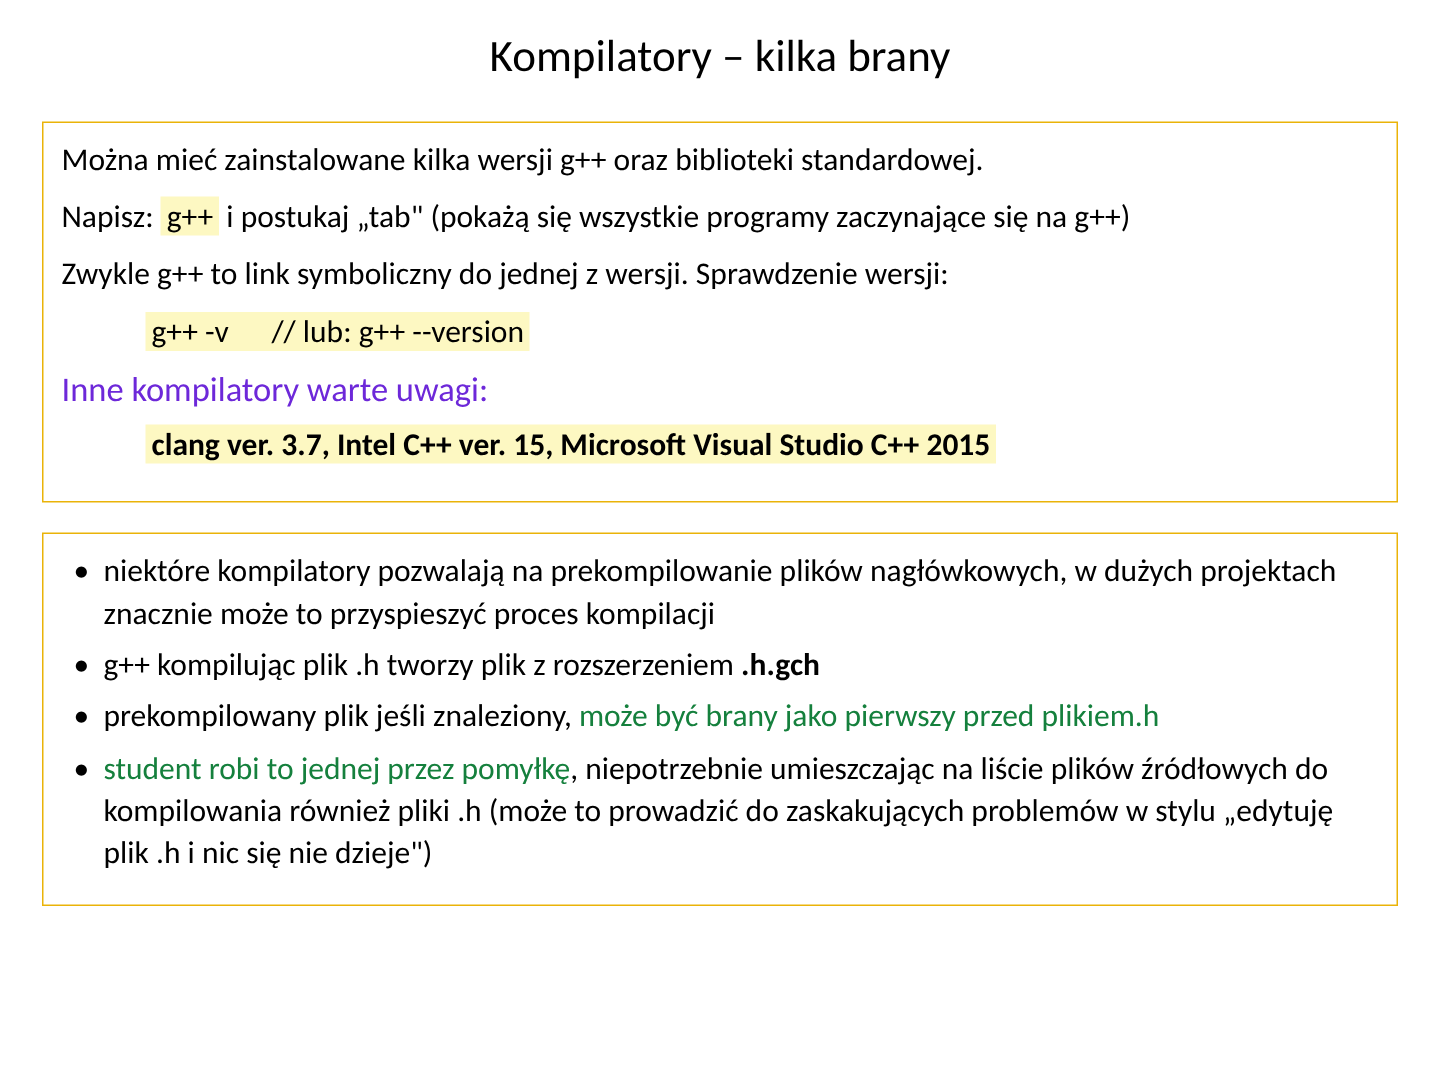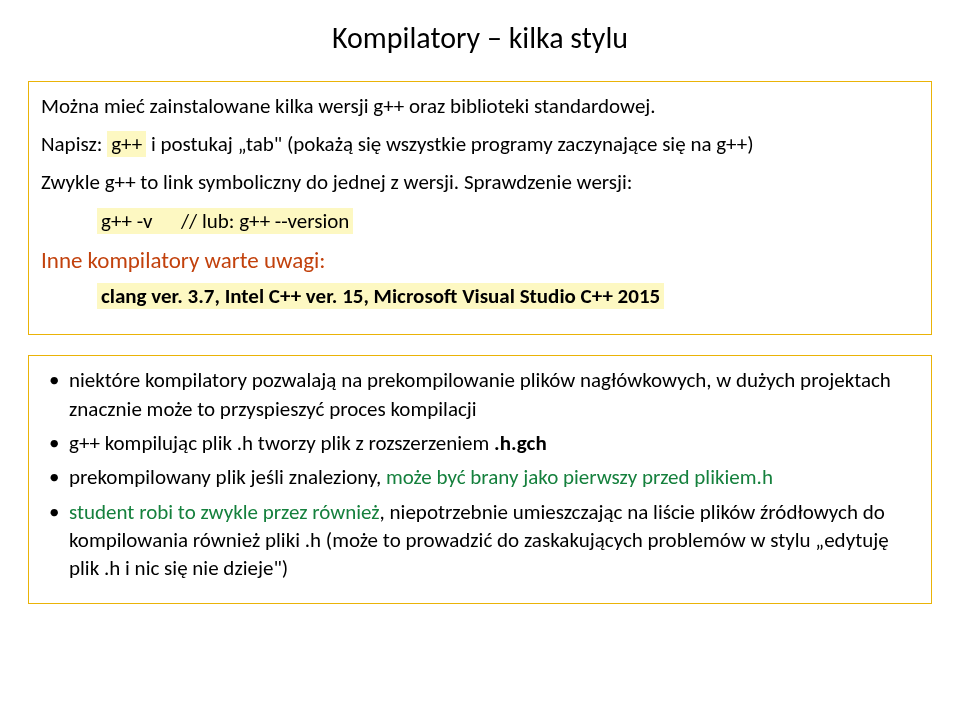--- a/index.html
+++ b/index.html
@@ -25,21 +25,21 @@
     margin-bottom: 20px;
   }
   .para {
     margin-bottom: 10px;
   }
   .hl {
     background: #fdf8c2;
     padding: 0 4px;
   }
   .sub-heading {
-    color: #c2410c;
+    color: #6d28d9;
     font-size: 23px;
     margin: 8px 0 6px 0;
   }
   .indent {
     margin-left: 56px;
   }
   .bold { font-weight: bold; }
   .bullet-list {
     list-style: none;
     padding-left: 0;
@@ -54,21 +54,21 @@
     position: absolute;
     left: 8px;
     top: 0;
     font-size: 21px;
   }
   .red { color: #15803d; }
 </style>
 </head>
 <body>
 
-<div class="title">Kompilatory – kilka stylu</div>
+<div class="title">Kompilatory – kilka brany</div>
 
 <div class="section-box">
   <p class="para">Można mieć zainstalowane kilka wersji g++ oraz biblioteki standardowej.</p>
   <p class="para">
     <span>Napisz:</span>
     <span class="hl">g++</span><span> i postukaj „tab" (pokażą się wszystkie programy zaczynające się na g++)</span>
   </p>
   <p class="para">Zwykle g++ to link symboliczny do jednej z wersji. Sprawdzenie wersji:</p>
   <p class="para indent">
     <span class="hl" style="white-space: pre;">g++ -v      // lub: g++ --version</span>
@@ -82,16 +82,16 @@
 <div class="section-box">
   <ul class="bullet-list">
     <li>niektóre kompilatory pozwalają na prekompilowanie plików nagłówkowych, w&nbsp;dużych projektach znacznie może to przyspieszyć proces kompilacji</li>
     <li>
       <span>g++ kompilując plik .h tworzy plik z rozszerzeniem </span><span class="bold">.h.gch</span>
     </li>
     <li>
       <span>prekompilowany plik jeśli znaleziony, </span><span class="red">może być brany jako pierwszy przed plikiem.h</span>
     </li>
     <li>
-      <span class="red">student robi to zwykle przez również</span><span>, niepotrzebnie umieszczając na liście plików źródłowych do kompilowania również pliki .h (może to prowadzić do zaskakujących problemów w stylu „edytuję plik .h i nic się nie dzieje")</span>
+      <span class="red">student robi to jednej przez pomyłkę</span><span>, niepotrzebnie umieszczając na liście plików źródłowych do kompilowania również pliki .h (może to prowadzić do zaskakujących problemów w stylu „edytuję plik .h i nic się nie dzieje")</span>
     </li>
   </ul>
 </div>
 
 </body></html>

